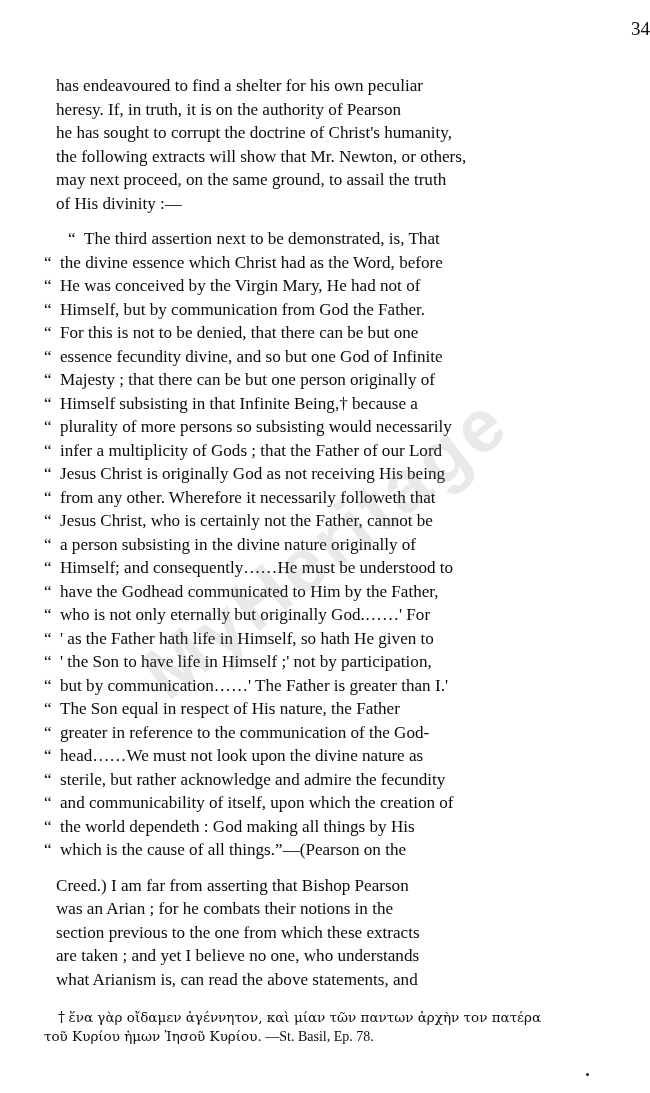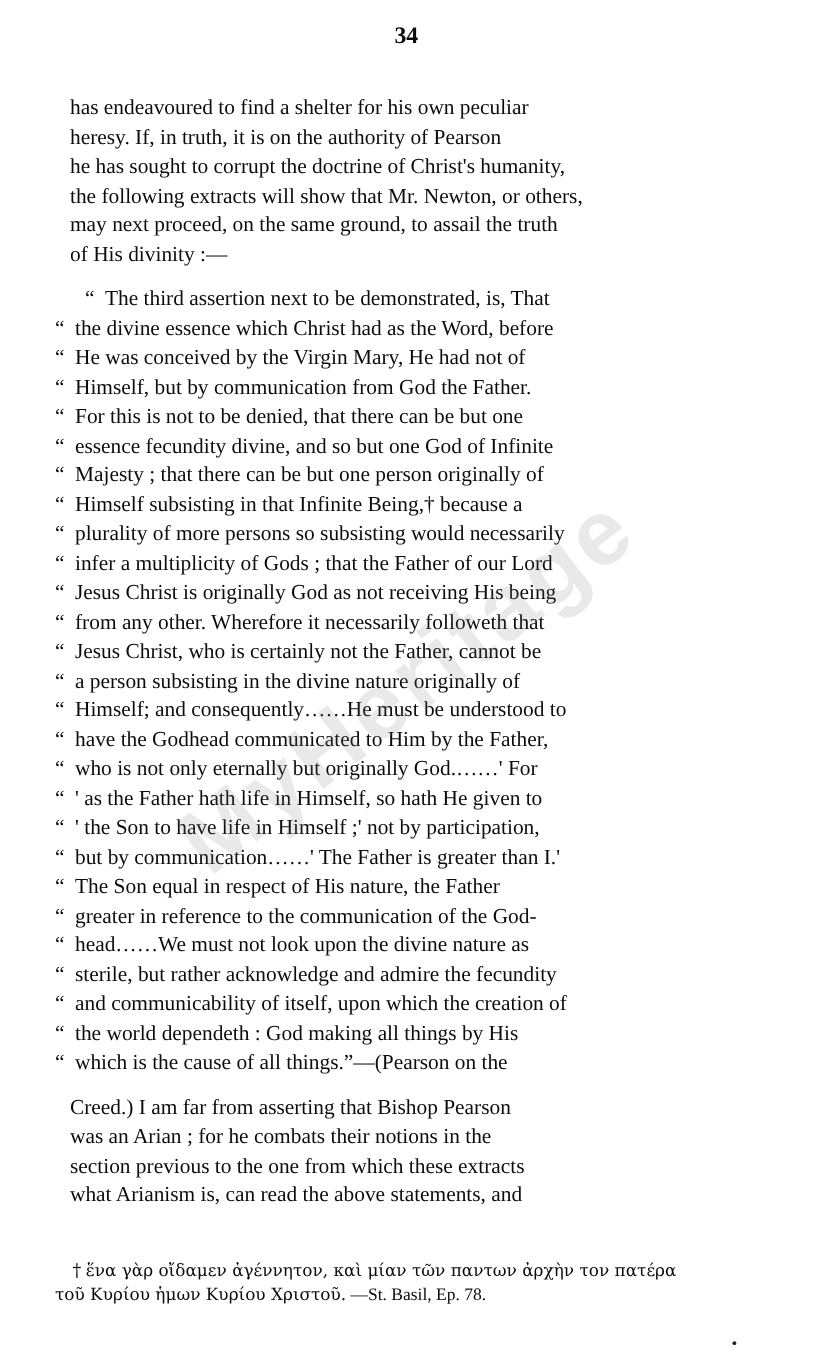--- a/index.html
+++ b/index.html
@@ -42,23 +42,23 @@
     letter-spacing: 4px;
     color: rgba(120, 120, 120, 0.16);
     white-space: nowrap;
   }
 
   .page-number {
     position: absolute;
     top: 18px;
     left: 0;
     width: 650px;
-    text-align: center;
+    text-align: right;
     font-size: 19px;
-    font-weight: bold;
+    font-weight: normal;
     font-family: "Liberation Serif", serif;
     z-index: 2;
   }
 
   .body-block {
     position: absolute;
     top: 62px;
     left: 44px;
     width: 562px;
     z-index: 2;
@@ -175,31 +175,32 @@
       <div class="quote-line"><span class="q-mark">“</span><span class="just">sterile, but rather acknowledge and  admire the fecundity</span></div>
       <div class="quote-line"><span class="q-mark">“</span><span class="just">and communicability of itself, upon which the creation of</span></div>
       <div class="quote-line"><span class="q-mark">“</span><span class="just">the  world  dependeth :   God  making  all  things  by  His</span></div>
       <div class="quote-line"><span class="q-mark">“</span><span class="just">which  is  the  cause  of  all  things.”—(Pearson  on  the</span></div>
     </div>
 
     <div class="para">
       <div class="quote-line"><span class="just">Creed.)      I  am  far  from  asserting  that  Bishop  Pearson</span></div>
       <div class="quote-line"><span class="just">was  an  Arian ;   for  he  combats  their  notions  in  the</span></div>
       <div class="quote-line"><span class="just">section  previous  to  the  one  from  which  these  extracts</span></div>
+      <div class="quote-line"><span class="just">are  taken ;   and  yet  I  believe  no  one,  who  understands</span></div>
       <div class="quote-line"><span class="just last">what  Arianism  is,  can  read  the  above  statements,  and</span></div>
     </div>
 
   </div>
 
   <div class="footnote">
     <div class="footnote-line">
       <span style="display:inline-block;width:14px"></span><span class="dagger">†</span>
       <span class="greek">ἕνα γὰρ οἴδαμεν ἀγέννητον, καὶ μίαν τῶν παντων ἀρχὴν τον πατέρα</span>
     </div>
     <div class="footnote-line">
-      <span class="greek">τοῦ Κυρίου ἡμων Κυρίου Χριστοῦ.</span>
+      <span class="greek">τοῦ Κυρίου ἡμων Ἰησοῦ Κυρίου.</span>
       <span>—St. Basil, Ep. 78.</span>
     </div>
   </div>
 
   <div class="stray-dot"></div>
 
 </div>
 
 </body></html>

